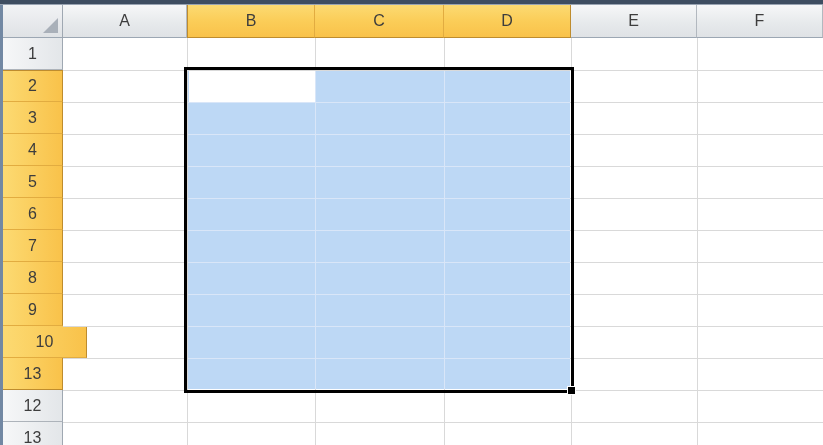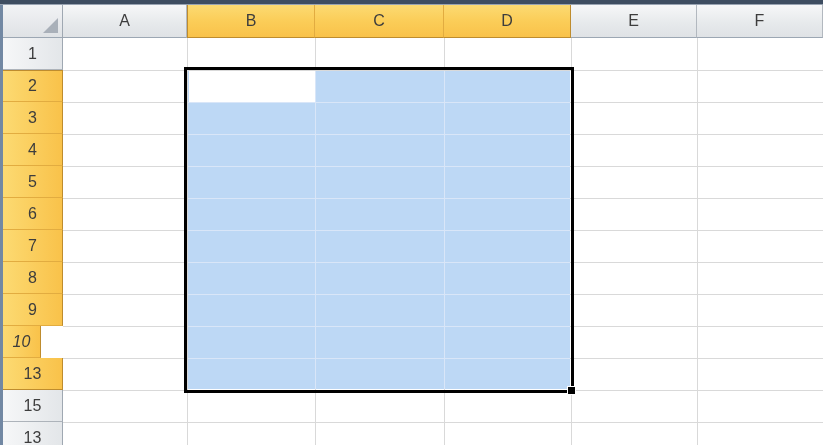--- a/index.html
+++ b/index.html
@@ -57,23 +57,23 @@
       <div class="hdr col-hdr" style="left: 697px; top: 5px; width: 126px; height: 33px;">F</div>
       <div class="hdr row-hdr" style="left: 3px; top: 38px; width: 60px; height: 32px;">1</div>
       <div class="hdr row-hdr sel first" style="left: 3px; top: 70px; width: 60px; height: 32px;">2</div>
       <div class="hdr row-hdr sel" style="left: 3px; top: 102px; width: 60px; height: 32px;">3</div>
       <div class="hdr row-hdr sel" style="left: 3px; top: 134px; width: 60px; height: 32px;">4</div>
       <div class="hdr row-hdr sel" style="left: 3px; top: 166px; width: 60px; height: 32px;">5</div>
       <div class="hdr row-hdr sel" style="left: 3px; top: 198px; width: 60px; height: 32px;">6</div>
       <div class="hdr row-hdr sel" style="left: 3px; top: 230px; width: 60px; height: 32px;">7</div>
       <div class="hdr row-hdr sel" style="left: 3px; top: 262px; width: 60px; height: 32px;">8</div>
       <div class="hdr row-hdr sel" style="left: 3px; top: 294px; width: 60px; height: 32px;">9</div>
-      <div class="hdr row-hdr sel" style="left: 3px; top: 326px; width: 38px; height: 32px; font-style: italic;">10</div>
+      <div class="hdr row-hdr sel" style="left: 3px; top: 326px; width: 84px; height: 32px;">10</div>
       <div class="hdr row-hdr sel last" style="left: 3px; top: 358px; width: 60px; height: 32px;">13</div>
-      <div class="hdr row-hdr" style="left: 3px; top: 390px; width: 60px; height: 32px;">15</div>
+      <div class="hdr row-hdr" style="left: 3px; top: 390px; width: 60px; height: 32px;">12</div>
       <div class="hdr row-hdr" style="left: 3px; top: 422px; width: 60px; height: 32px;">13</div>
       <div class="gl" style="left: 187px; top: 38px; width: 1px; height: 407px;"></div>
       <div class="gl" style="left: 315px; top: 38px; width: 1px; height: 407px;"></div>
       <div class="gl" style="left: 444px; top: 38px; width: 1px; height: 407px;"></div>
       <div class="gl" style="left: 571px; top: 38px; width: 1px; height: 407px;"></div>
       <div class="gl" style="left: 697px; top: 38px; width: 1px; height: 407px;"></div>
       <div class="gl" style="left: 63px; top: 70px; width: 760px; height: 1px;"></div>
       <div class="gl" style="left: 63px; top: 102px; width: 760px; height: 1px;"></div>
       <div class="gl" style="left: 63px; top: 134px; width: 760px; height: 1px;"></div>
       <div class="gl" style="left: 63px; top: 166px; width: 760px; height: 1px;"></div>

